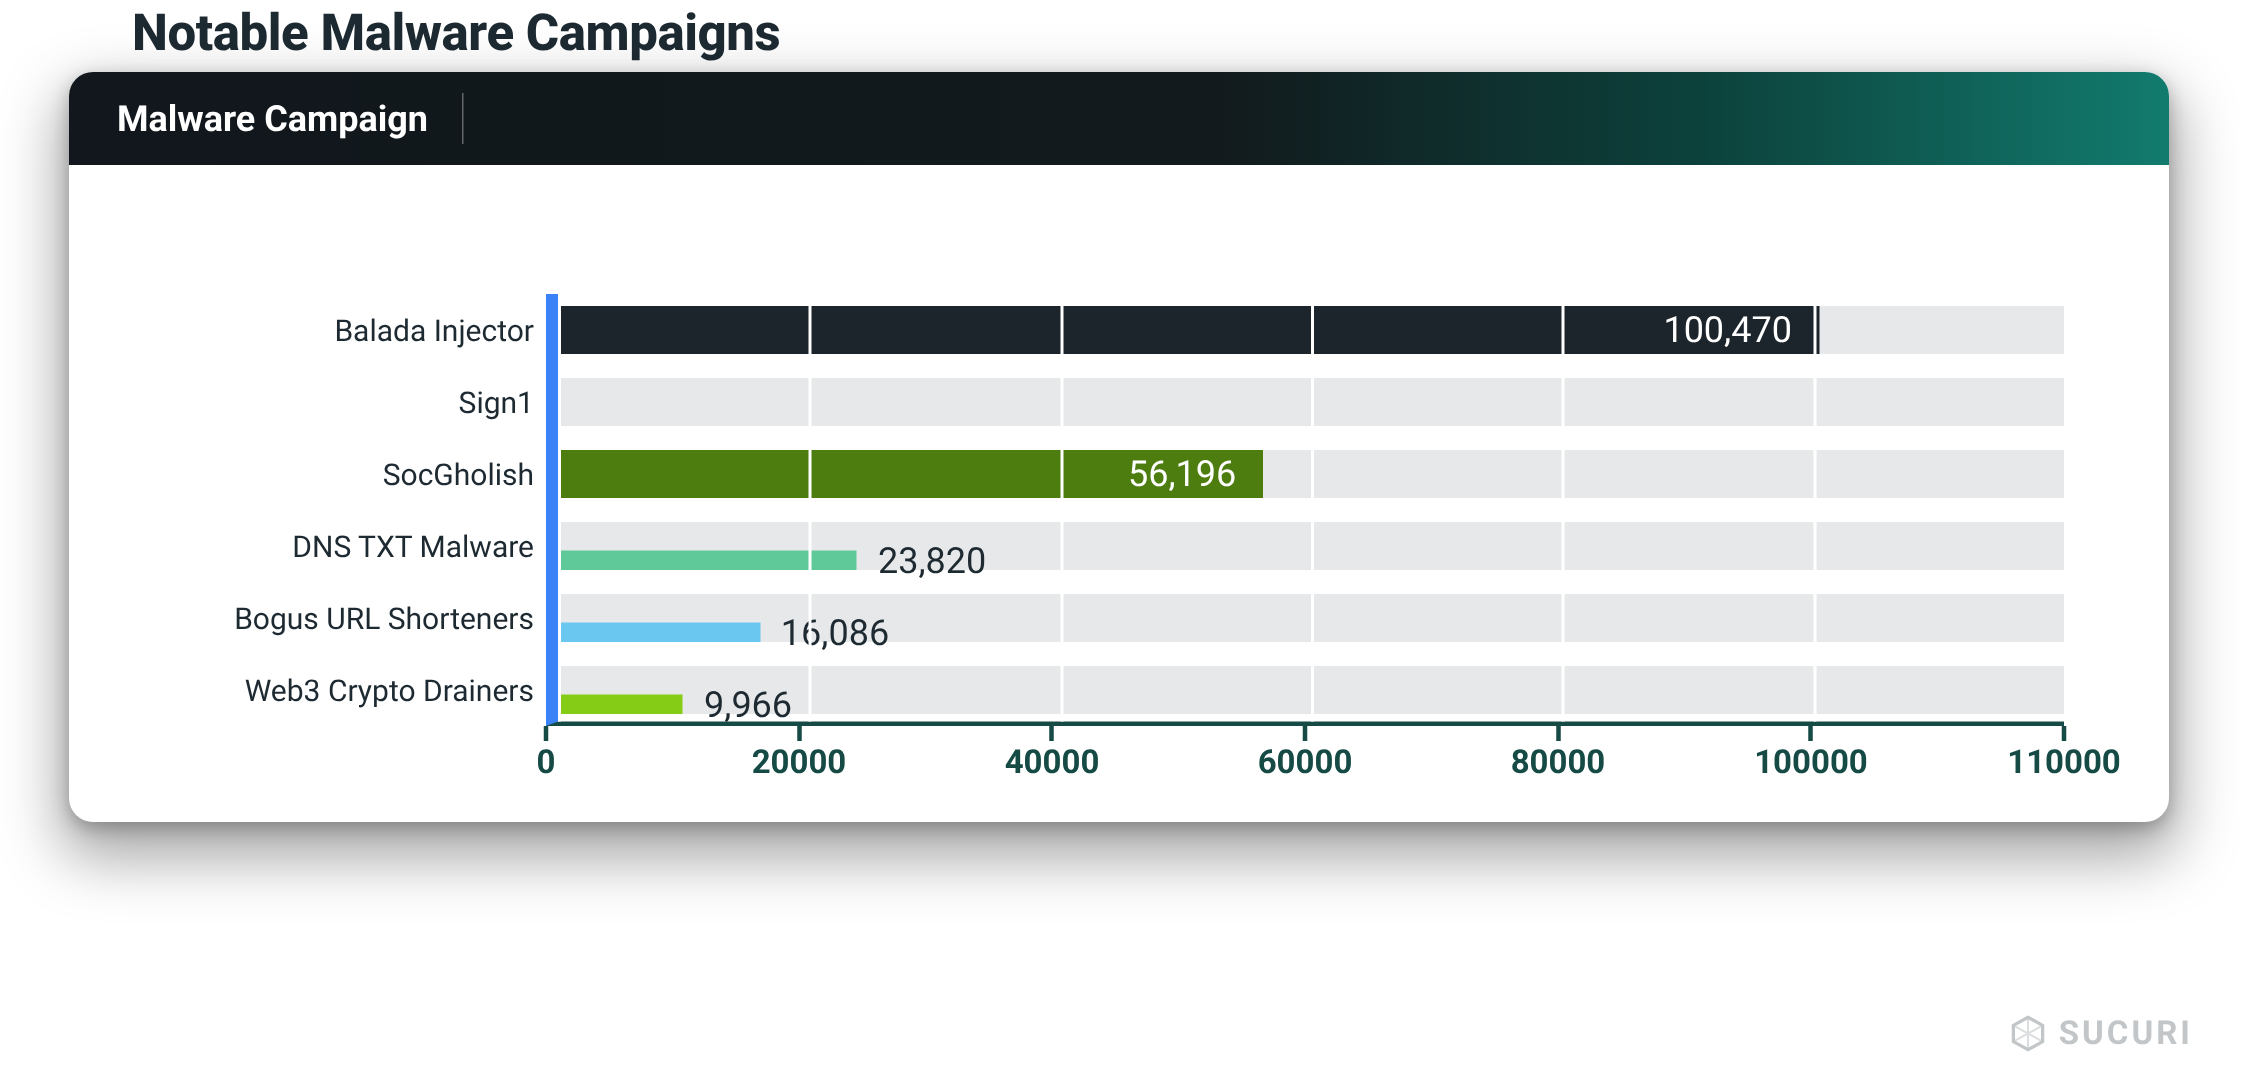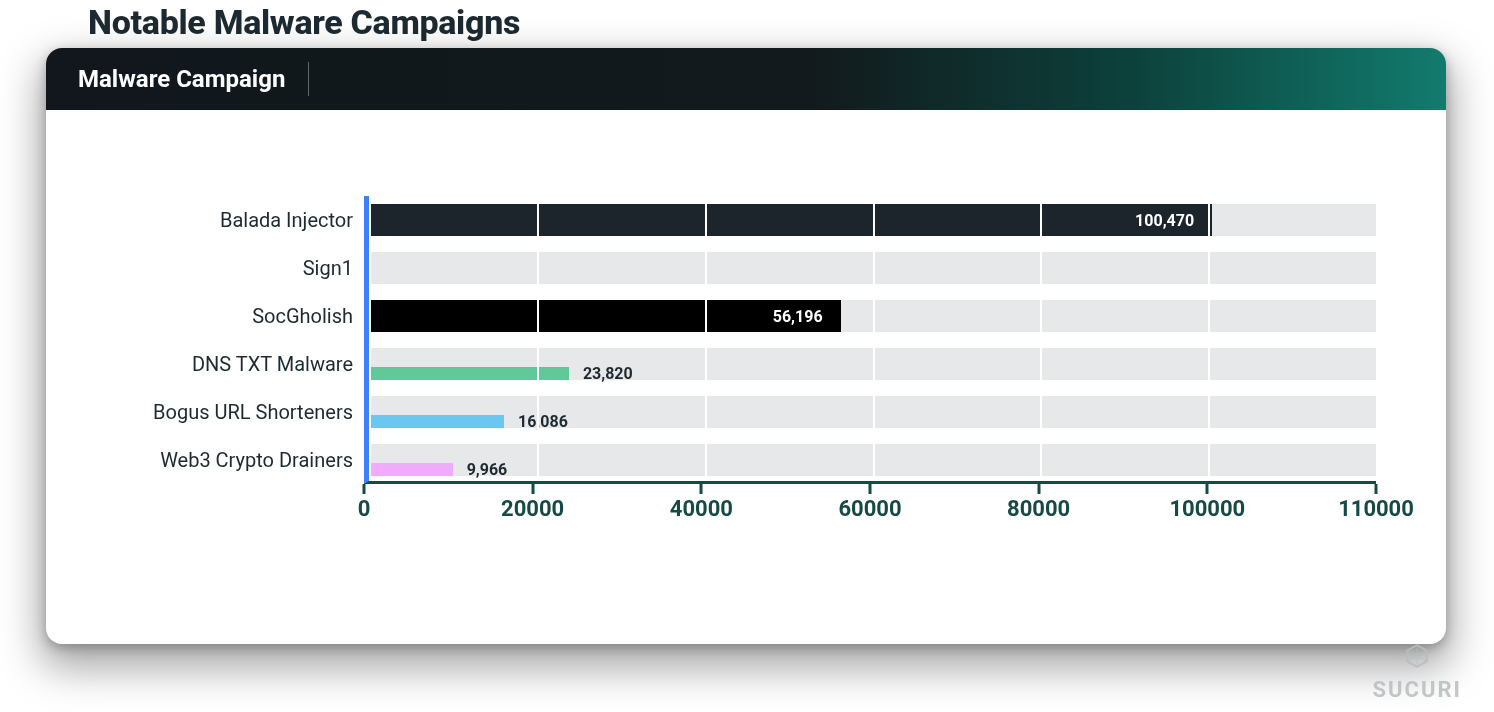--- a/index.html
+++ b/index.html
@@ -17,21 +17,21 @@
     font-size: 34px;
     font-weight: 800;
     color: #1e2a32;
     letter-spacing: -0.3px;
   }
   .card {
     position: absolute;
     top: 48px;
     left: 46px;
     width: 1400px;
-    height: 596px;
+    height: 500px;
     background: #ffffff;
     border-radius: 16px;
     box-shadow: 0 18px 40px 6px rgba(0,0,0,0.35), 0 4px 12px rgba(0,0,0,0.25);
     overflow: hidden;
   }
   .card-header {
     height: 62px;
     background: linear-gradient(90deg, #11171c 0%, #121a1d 55%, #0c423c 78%, #127b6e 100%);
     display: flex;
     align-items: center;
@@ -69,41 +69,41 @@
     top: 100px;
     left: 0;
     right: 0;
     bottom: 0;
     padding: 30px 60px 60px 60px;
   }
   .bars-container {
     position: relative;
     margin-left: 258px;
     height: 300px;
-    border-left: 5px solid #3b82f6;
+    border-left: 8px solid #3b82f6;
     border-bottom: 3px solid #164a45;
   }
   .bar-row {
     position: relative;
     height: 48px;
   }
   .bar-row .stripe {
     position: absolute;
     left: 0; right: 0;
     top: 8px; bottom: 8px;
     background: #e7e8e9;
   }
   .bar-row .fill {
     position: absolute;
     top: 8px; bottom: 8px;
     left: 0;
     display: flex;
     align-items: center;
-    font-weight: 700;
-    font-size: 16px;
+    font-weight: 400;
+    font-size: 24px;
     white-space: nowrap;
   }
   .bar-row .fill.inside { justify-content: flex-end; padding-right: 18px; color: #ffffff; }
   .bar-row .fill.outside { color: #1e2a32; margin-top: 19px; }
   .bar-row .fill.outside .val { position: absolute; left: 100%; margin-left: 14px; }
   .bar-label {
     position: absolute;
     right: 100%;
     margin-right: 16px;
     top: 50%;
@@ -154,21 +154,20 @@
     right: 32px;
     bottom: 10px;
     display: flex;
     align-items: center;
     gap: 8px;
     color: #b8bdbf;
     font-weight: 700;
     letter-spacing: 2px;
     font-size: 22px;
     opacity: 0.85;
-    flex-direction: column;
   }
   .watermark svg { display: block; }
 </style>
 </head>
 <body>
 
 <div class="page-title">Notable Malware Campaigns</div>
 
 <div class="card">
   <div class="card-header">
@@ -194,42 +193,42 @@
               <span class="val">100,470</span>
             </div>
           </div>
           <div class="bar-row" style="position: absolute; left: 0px; right: 0px; top: 48px; height: 48px;">
             <div class="stripe"></div>
             <div class="bar-label">Sign1</div>
           </div>
           <div class="bar-row" style="position: absolute; left: 0px; right: 0px; top: 96px; height: 48px;">
             <div class="stripe"></div>
             <div class="bar-label">SocGholish</div>
-            <div class="fill inside" style="width: 46.83%; background: #000000;">
+            <div class="fill inside" style="width: 46.83%; background: #4d7c0f;">
               <span class="val">56,196</span>
             </div>
           </div>
           <div class="bar-row" style="position: absolute; left: 0px; right: 0px; top: 144px; height: 48px;">
             <div class="stripe"></div>
             <div class="bar-label">DNS TXT Malware</div>
             <div class="fill outside" style="width: 19.85%; background: rgb(95, 201, 153);">
               <span class="val">23,820</span>
             </div>
           </div>
           <div class="bar-row" style="position: absolute; left: 0px; right: 0px; top: 192px; height: 48px;">
             <div class="stripe"></div>
             <div class="bar-label">Bogus URL Shorteners</div>
             <div class="fill outside" style="width: 13.405%; background: rgb(106, 199, 240);">
               <span class="val">16,086</span>
             </div>
           </div>
           <div class="bar-row" style="position: absolute; left: 0px; right: 0px; top: 240px; height: 48px;">
             <div class="stripe"></div>
             <div class="bar-label">Web3 Crypto Drainers</div>
-            <div class="fill outside" style="width: 8.305%; background: #f0abfc;">
+            <div class="fill outside" style="width: 8.305%; background: #84cc16;">
               <span class="val">9,966</span>
             </div>
           </div>
         </div>
       <div class="x-axis" id="xaxis" style="top: 288px;">
           <div class="x-tick-mark" style="left: 0%;"></div>
           <div class="x-tick" style="left: 0%;">0</div>
           <div class="x-tick-mark" style="left: 16.6667%;"></div>
           <div class="x-tick" style="left: 16.6667%;">20000</div>
           <div class="x-tick-mark" style="left: 33.3333%;"></div>

